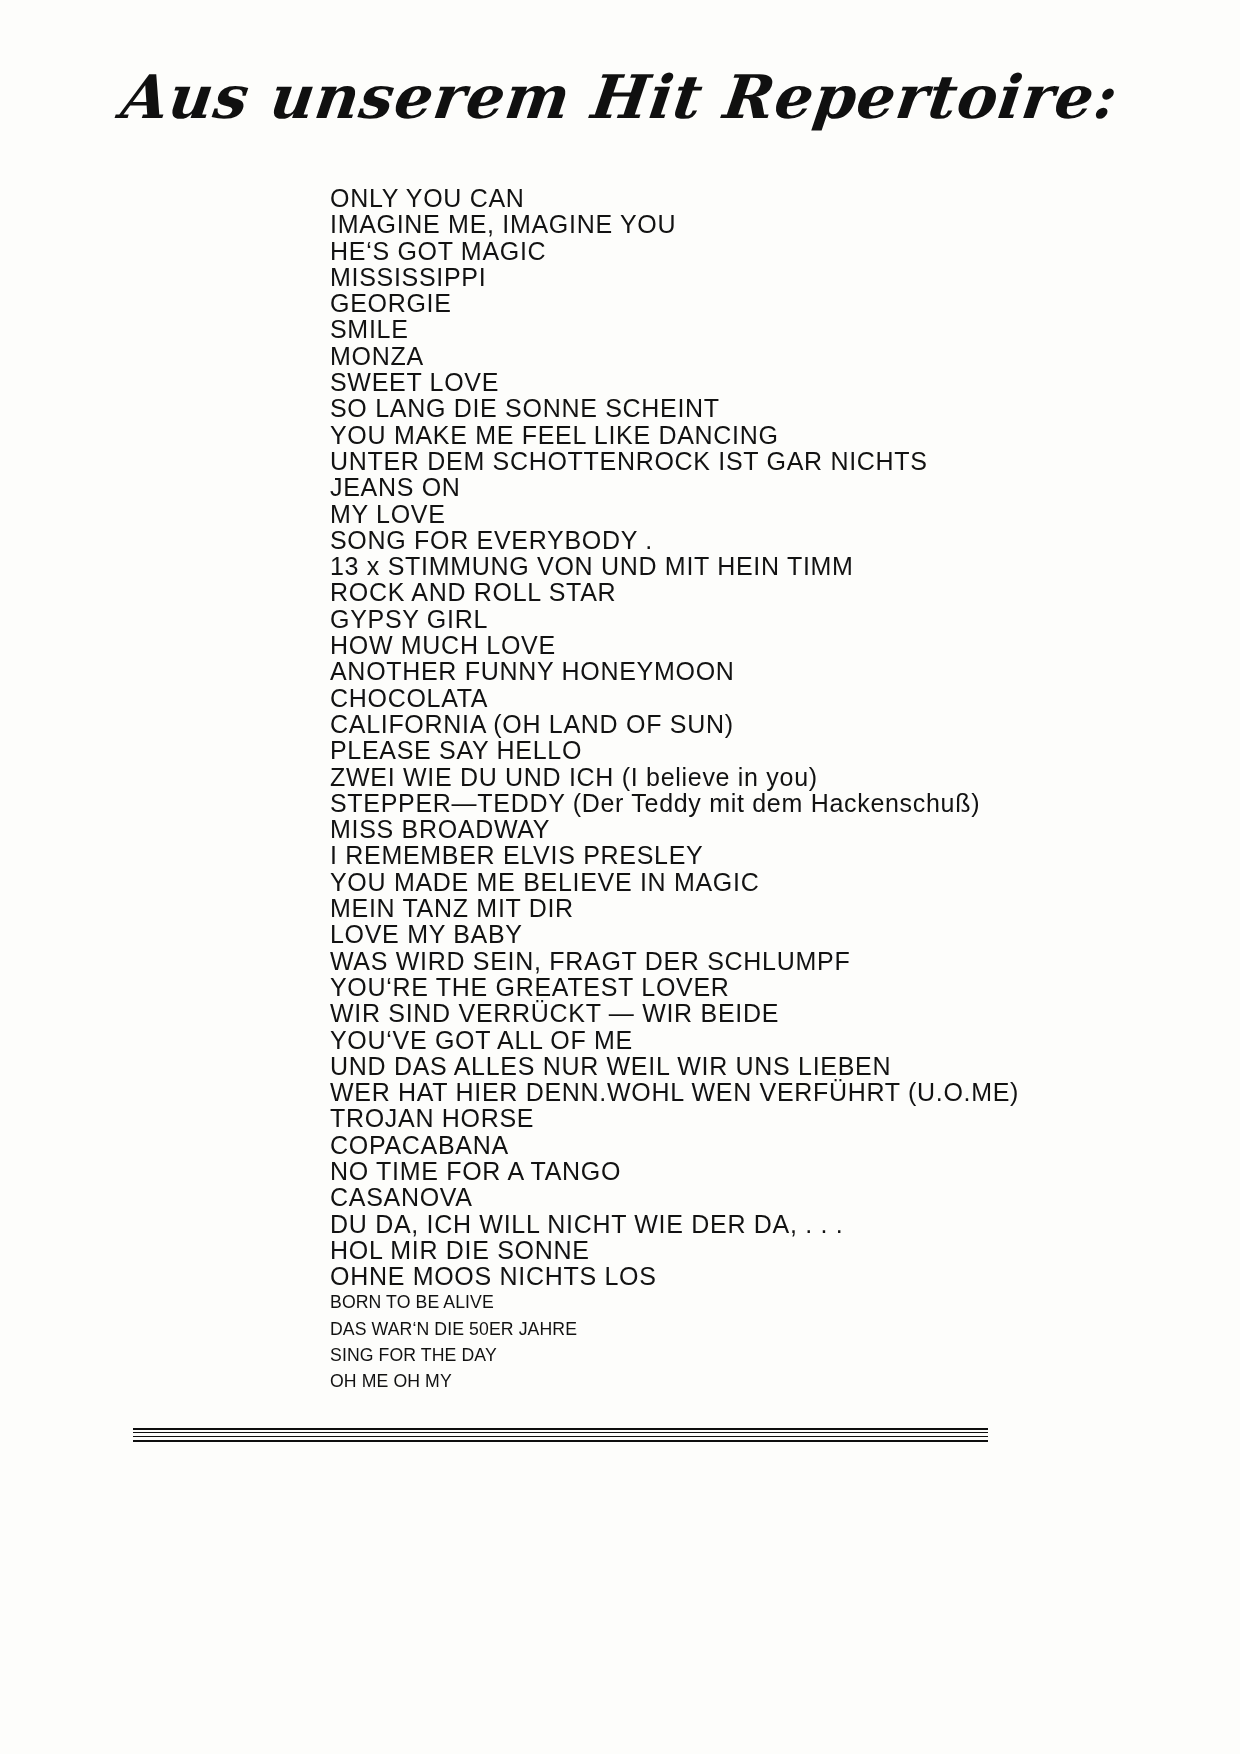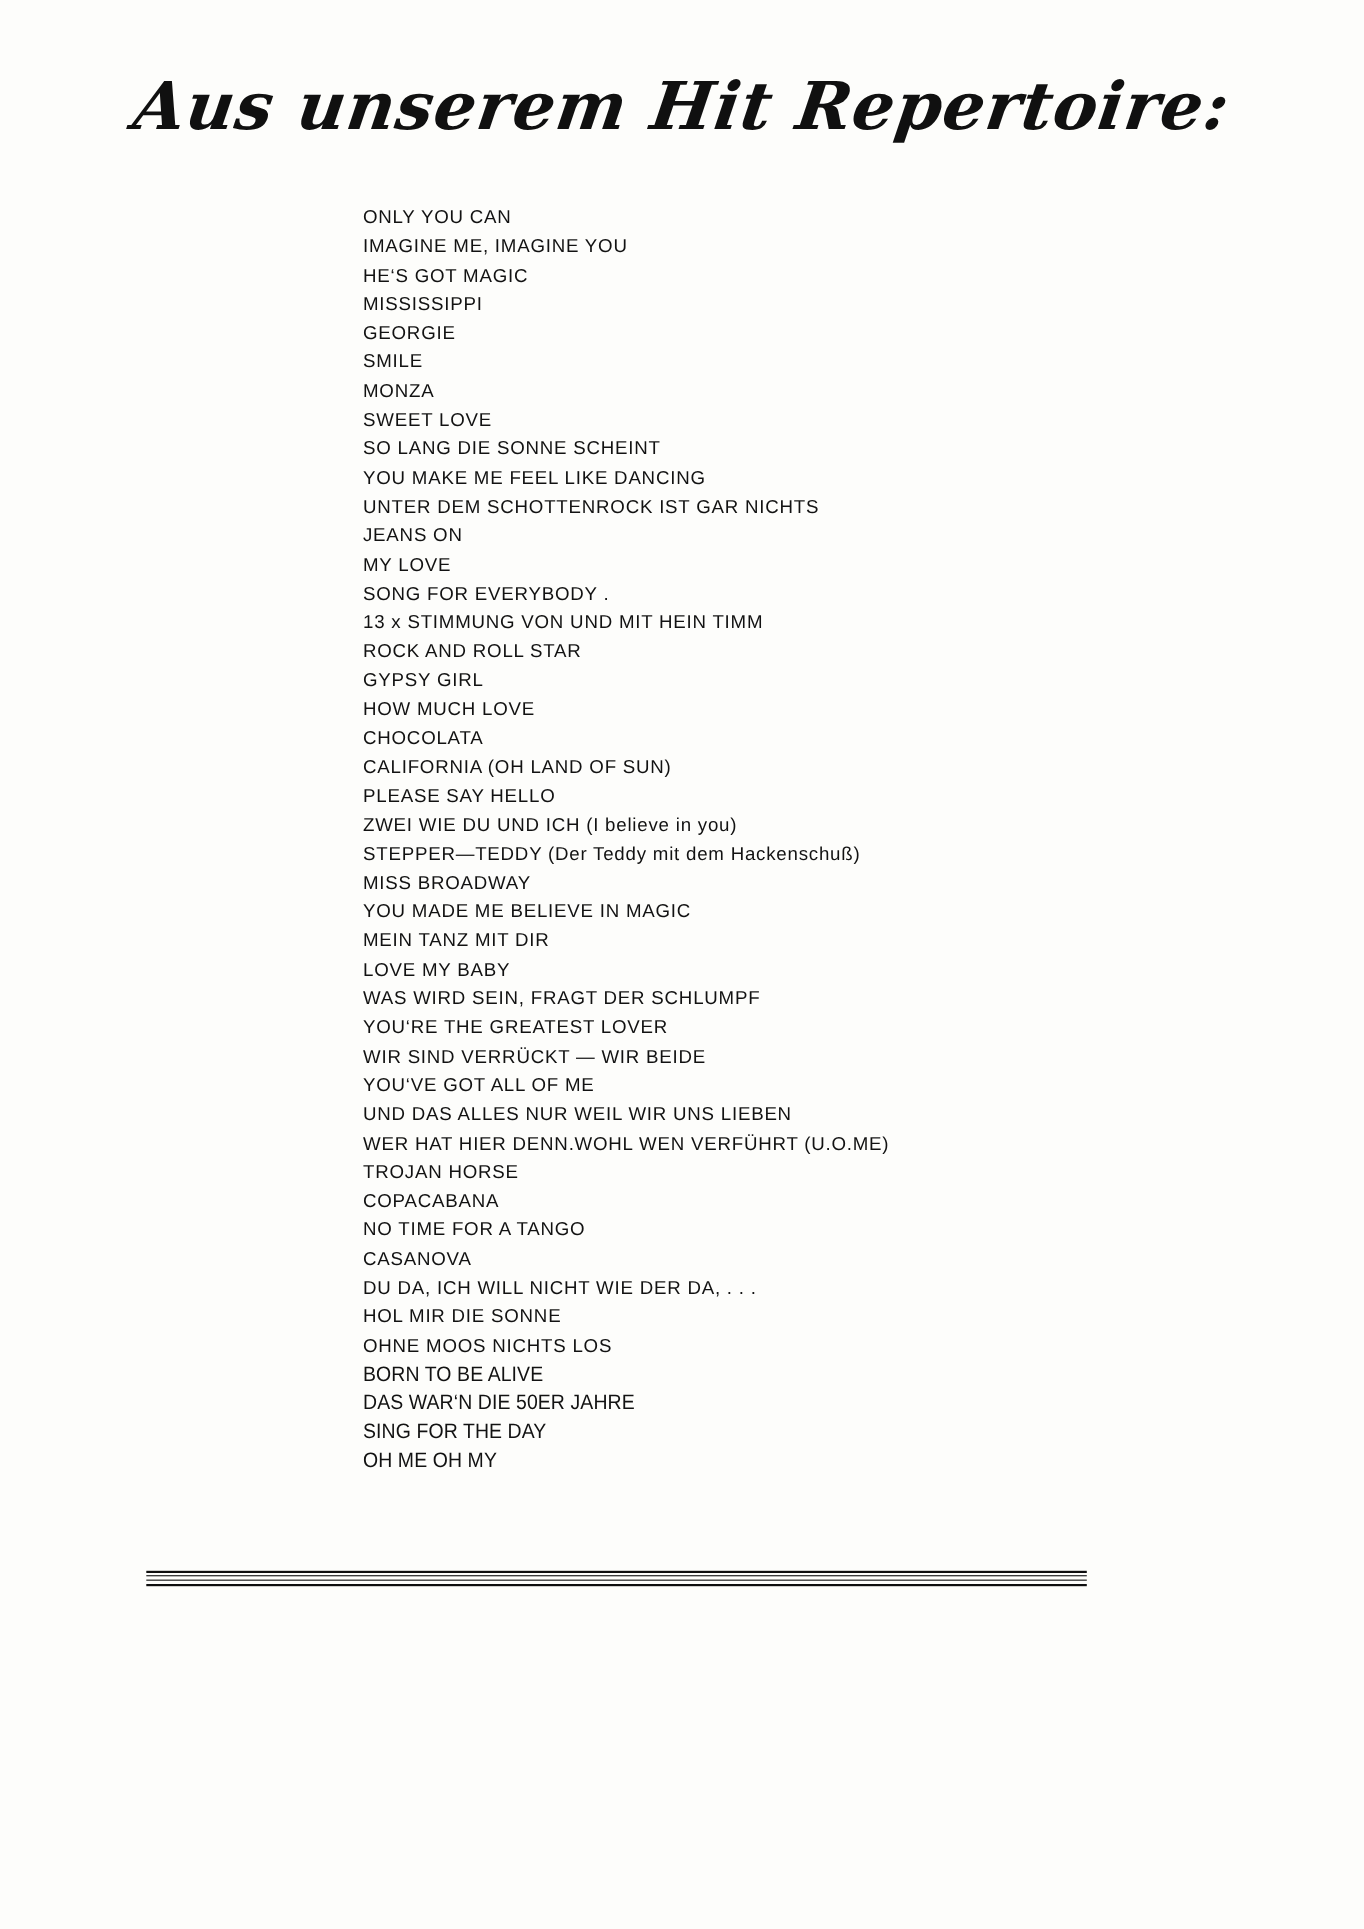--- a/index.html
+++ b/index.html
@@ -41,21 +41,21 @@
 
   
   .list {
     position: absolute;
     top: 185px;
     left: 330px;
     width: 840px;
   }
   .song {
     font-family: "Liberation Sans", sans-serif;
-    font-size: 17px;
+    font-size: 25px;
     line-height: 26.3px;
     letter-spacing: 0.7px;
     color: #121212;
     white-space: nowrap;
   }
   
   .song.tight {
     letter-spacing: 0.1px;
     font-size: 19px;
     transform: scaleX(0.93);
@@ -97,26 +97,28 @@
     <div class="song">SO LANG DIE SONNE SCHEINT</div>
     <div class="song">YOU MAKE ME FEEL LIKE DANCING</div>
     <div class="song">UNTER DEM SCHOTTENROCK IST GAR NICHTS</div>
     <div class="song">JEANS ON</div>
     <div class="song">MY LOVE</div>
     <div class="song">SONG FOR EVERYBODY .</div>
     <div class="song">13 x STIMMUNG VON UND MIT HEIN TIMM</div>
     <div class="song">ROCK AND ROLL STAR</div>
     <div class="song">GYPSY GIRL</div>
     <div class="song">HOW MUCH LOVE</div>
+    <div class="song">ANOTHER FUNNY HONEYMOON</div>
     <div class="song">CHOCOLATA</div>
     <div class="song">CALIFORNIA (OH LAND OF SUN)</div>
     <div class="song">PLEASE SAY HELLO</div>
     <div class="song">ZWEI WIE DU UND ICH (I believe in you)</div>
     <div class="song">STEPPER—TEDDY (Der Teddy mit dem Hackenschuß)</div>
     <div class="song">MISS BROADWAY</div>
+    <div class="song">I REMEMBER ELVIS PRESLEY</div>
     <div class="song">YOU MADE ME BELIEVE IN MAGIC</div>
     <div class="song">MEIN TANZ MIT DIR</div>
     <div class="song">LOVE MY BABY</div>
     <div class="song">WAS WIRD SEIN, FRAGT DER SCHLUMPF</div>
     <div class="song">YOU‘RE THE GREATEST LOVER</div>
     <div class="song">WIR SIND VERRÜCKT — WIR BEIDE</div>
     <div class="song">YOU‘VE GOT ALL OF ME</div>
     <div class="song">UND DAS ALLES NUR WEIL WIR UNS LIEBEN</div>
     <div class="song">WER HAT HIER DENN.WOHL WEN VERFÜHRT (U.O.ME)</div>
     <div class="song">TROJAN HORSE</div>

